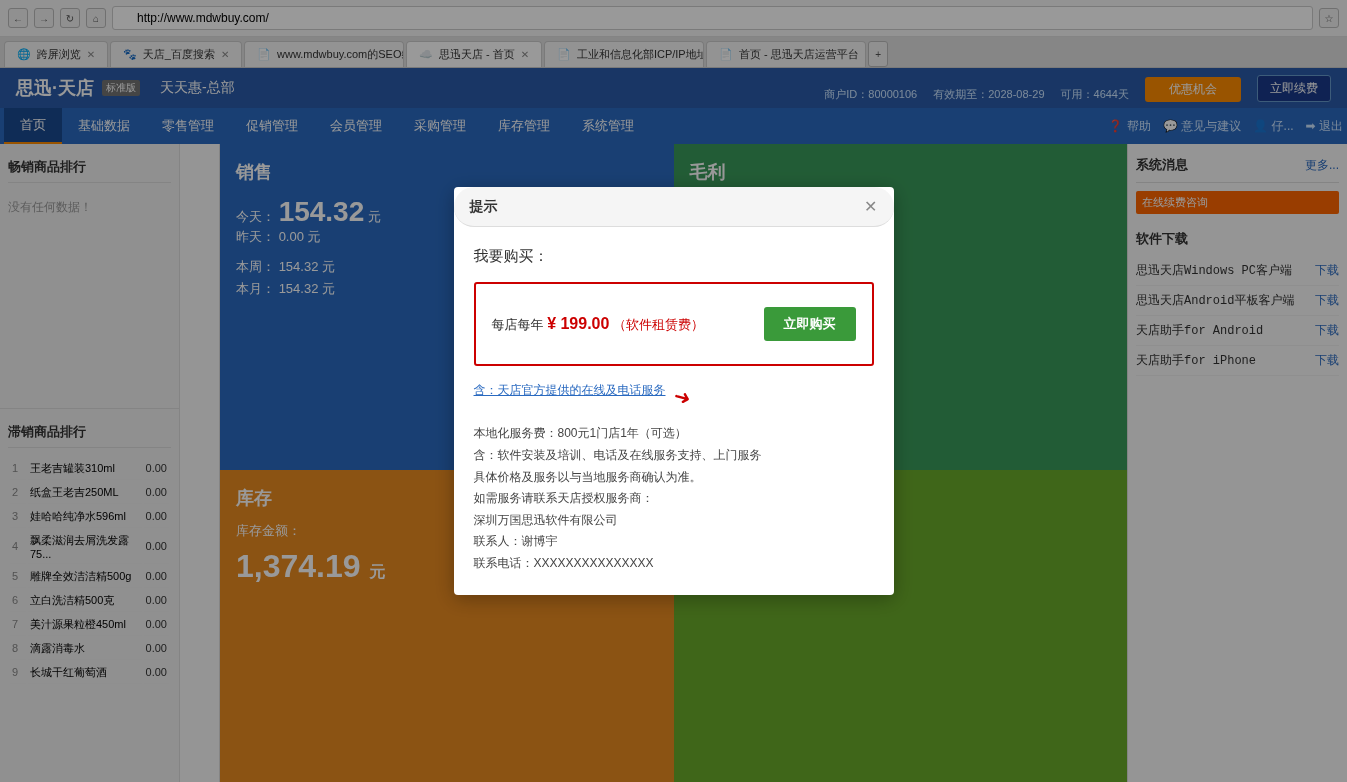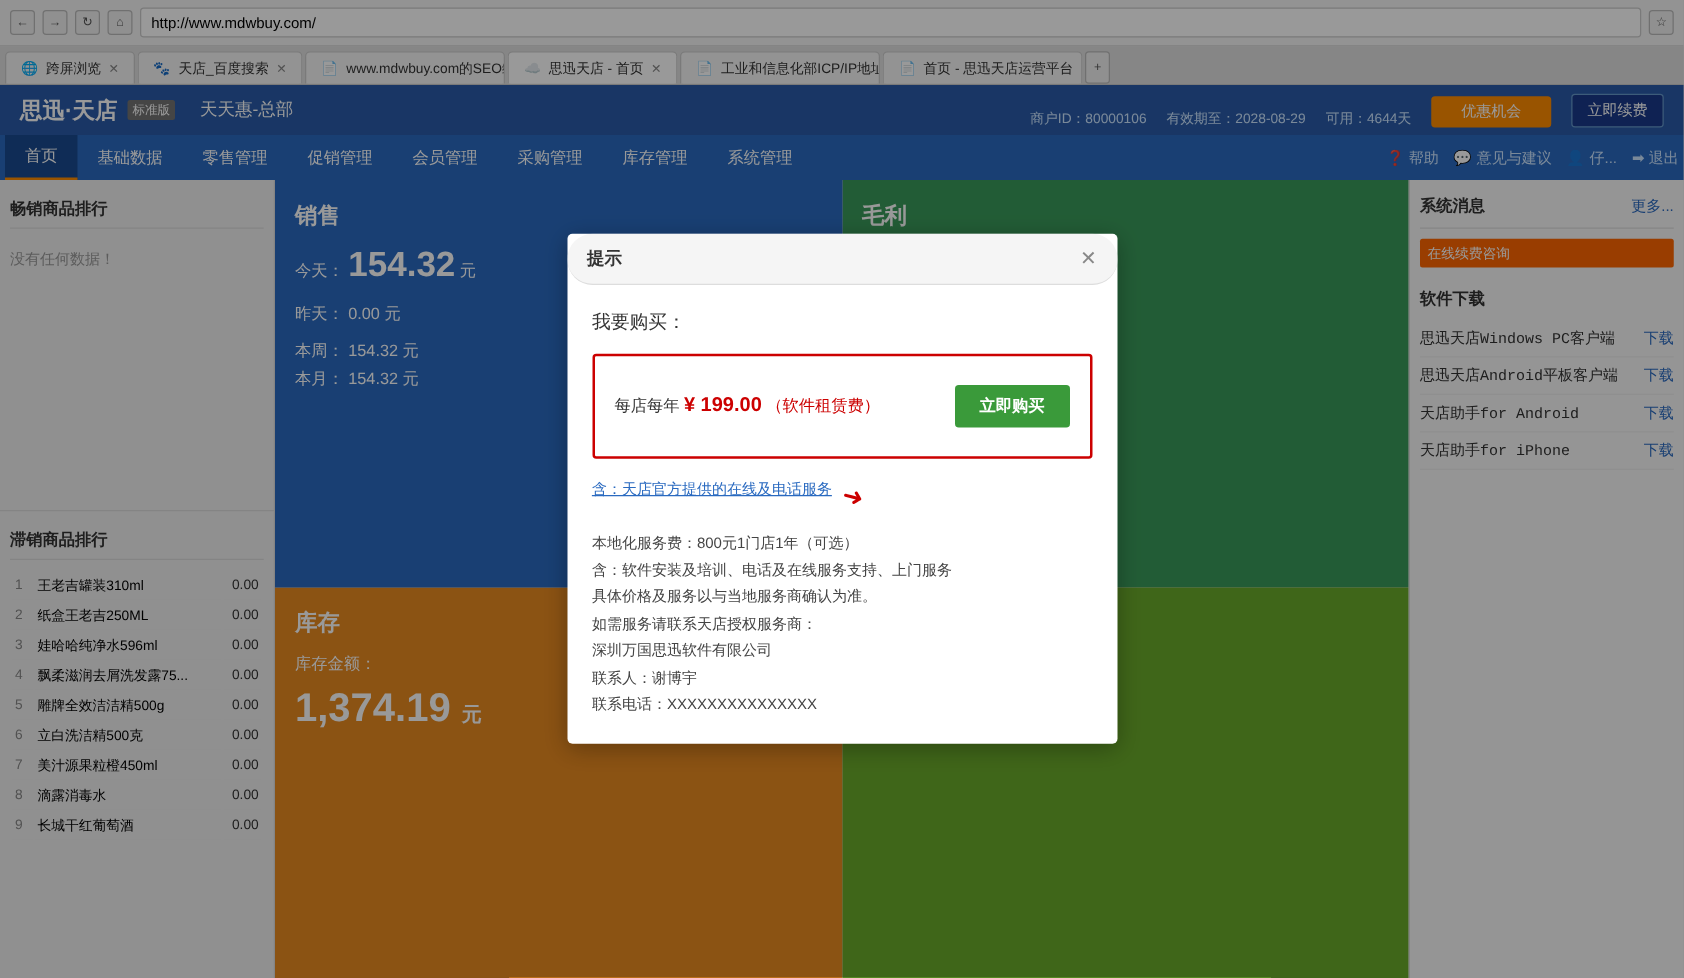--- a/index.html
+++ b/index.html
@@ -2,21 +2,21 @@
 <html><head>
   <meta charset="utf-8">
   <style>
     * { box-sizing: border-box; margin: 0; padding: 0; }
     body { font-family: 'Microsoft YaHei', Arial, sans-serif; font-size: 12px; background: #f0f0f0; overflow: hidden; }
 
     
     .browser-chrome { background: #e8e8e8; border-bottom: 1px solid #ccc; }
     .browser-toolbar { display: flex; align-items: center; padding: 6px 8px; gap: 6px; background: #f5f5f5; border-bottom: 1px solid #ddd; }
     .browser-btn { width: 20px; height: 20px; border: 1px solid #bbb; border-radius: 3px; background: #f0f0f0; cursor: pointer; display: flex; align-items: center; justify-content: center; font-size: 10px; color: #555; }
-    .address-bar { flex: 1; height: 24px; border: 1px solid #ccc; border-radius: 3px; padding: 0 8px; font-size: 12px; background: white; }
+    .address-bar { flex: 1; height: 24px; border: 1px solid #ccc; border-radius: 3px; padding: 0 24px; font-size: 12px; background: white; }
     .browser-tabs { display: flex; align-items: flex-end; padding: 4px 4px 0; gap: 2px; background: #e0e0e0; }
     .browser-tab { padding: 5px 12px; border: 1px solid #ccc; border-bottom: none; border-radius: 4px 4px 0 0; background: #f5f5f5; font-size: 11px; color: #333; cursor: pointer; max-width: 160px; overflow: hidden; text-overflow: ellipsis; white-space: nowrap; display: flex; align-items: center; gap: 6px; }
     .browser-tab.active { background: white; z-index: 1; }
     .tab-close { font-size: 10px; color: #888; }
 
     
     .app-header { background: #2a5ba8; display: flex; align-items: center; padding: 0 16px; height: 40px; }
     .logo-area { display: flex; align-items: center; gap: 8px; }
     .logo-text { color: white; font-size: 18px; font-weight: bold; }
     .logo-badge { background: #737373; color: white; font-size: 10px; padding: 1px 4px; border-radius: 2px; }
@@ -28,21 +28,21 @@
     .btn-renew { background: #1a3a8a; color: white; border: 1px solid #6699cc; padding: 4px 12px; border-radius: 3px; cursor: pointer; font-size: 12px; }
 
     
     .nav-menu { background: #2a6ac0; display: flex; align-items: center; padding: 0 4px; height: 36px; }
     .nav-item { color: white; padding: 0 16px; height: 36px; display: flex; align-items: center; cursor: pointer; font-size: 13px; }
     .nav-item.active { background: #1a4a90; border-bottom: 2px solid #ff8c00; }
     .nav-right { margin-left: auto; display: flex; align-items: center; gap: 12px; color: #cce4ff; font-size: 12px; }
     .nav-right span { cursor: pointer; }
 
     
-    .left-panel { width: 220px; padding: 8px; background: #f0f0f0; border-right: 1px solid #ddd; }
+    .left-panel { width: 180px; padding: 8px; background: #f0f0f0; border-right: 1px solid #ddd; }
     .panel-title { font-size: 13px; font-weight: bold; color: #333; padding: 6px 0; border-bottom: 1px solid #ddd; margin-bottom: 8px; }
     .no-data { color: #999; font-size: 12px; padding: 8px 0; }
 
     .sales-panel { background: #2a6ac0; padding: 16px; flex: 1; position: relative; }
 
     .section-title { color: white; font-size: 18px; font-weight: bold; margin-bottom: 12px; }
 
     
     .right-panel { width: 220px; padding: 8px; background: #f8f8f8; border-left: 1px solid #ddd; }
     .right-panel-header { display: flex; justify-content: space-between; align-items: center; padding: 4px 0 8px; border-bottom: 1px solid #ddd; }
@@ -222,21 +222,21 @@
       </table>
     </div>
   </div>
 
   <div style="flex:1; display:flex; flex-direction:column;">
 
     <div style="display:flex; flex:1;">
 
       <div class="sales-panel" style="flex:1; background:#2a6ac0; padding:16px; color:white; position:relative;">
         <div class="section-title">销售</div>
-        <div style="font-size:13px; margin-bottom:14px;">
+        <div style="font-size:13px; margin-bottom:0;">
           <span>今天：</span>
           <span style="font-size:28px; font-weight:bold;">154.32</span>
           <span>元</span>
         </div>
         <div style="font-size:13px; margin-bottom:12px;">
           <span>昨天：</span>
           <span>0.00</span>
           <span>元</span>
         </div>
         <div style="font-size:13px; margin-bottom:4px;">

